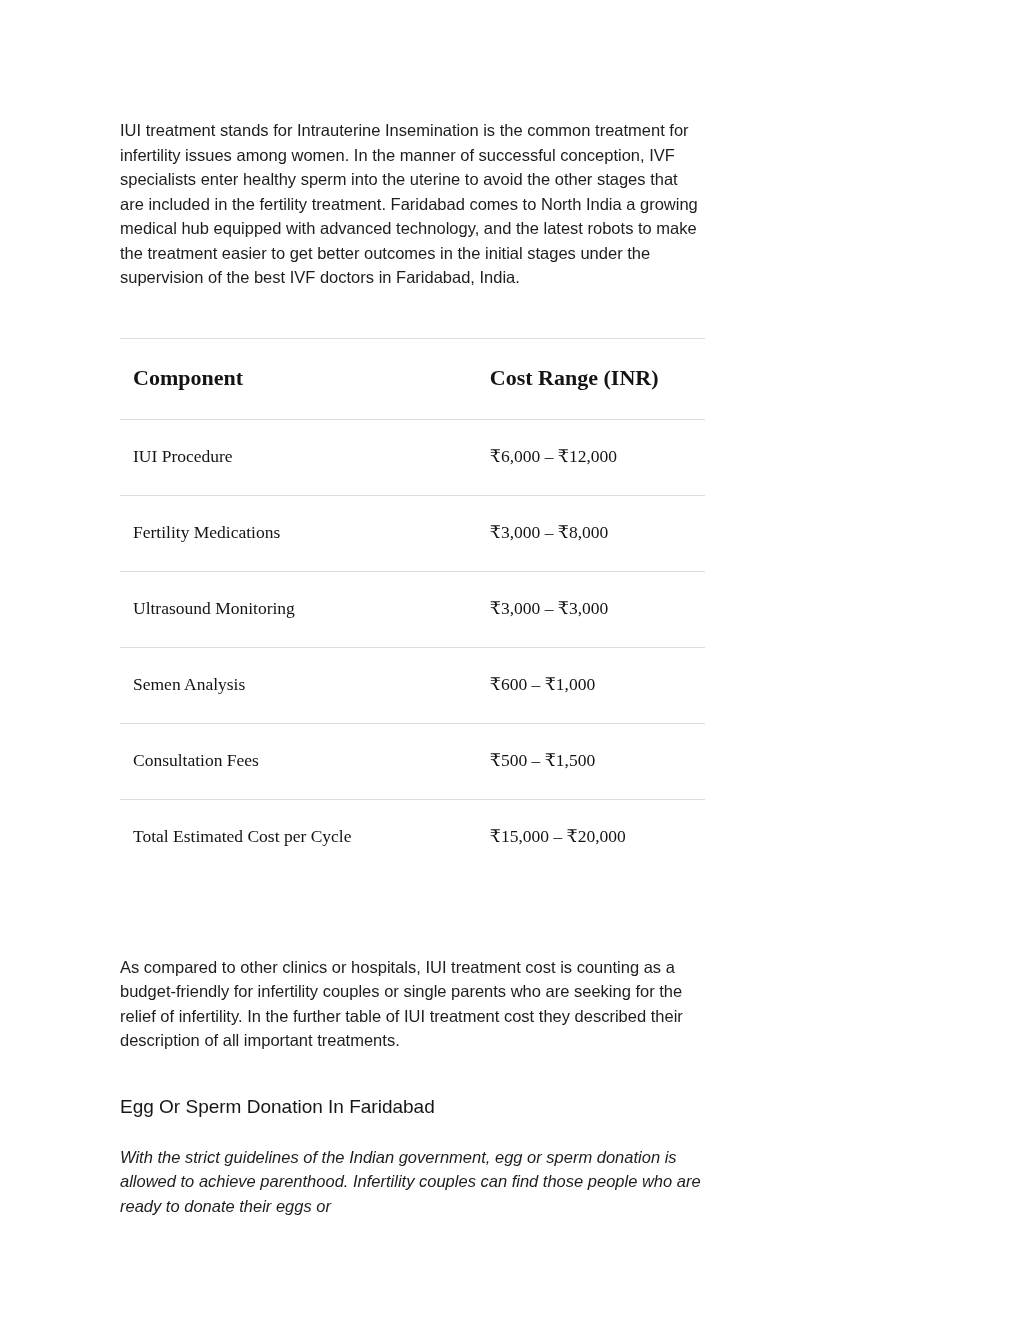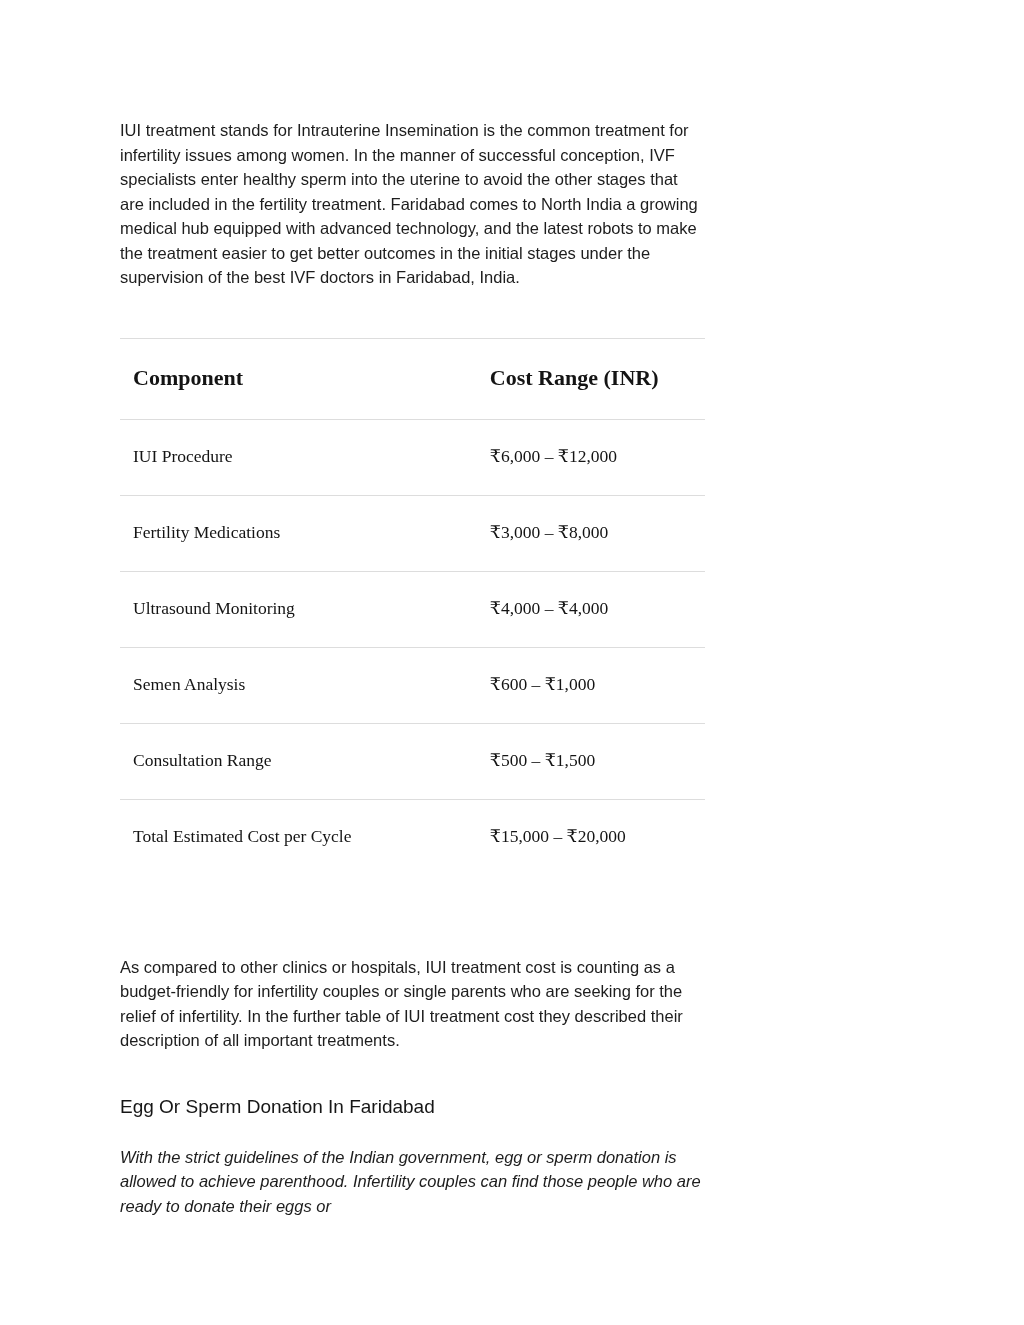--- a/index.html
+++ b/index.html
@@ -93,28 +93,28 @@
       <tr>
         <td>IUI Procedure</td>
         <td>₹6,000 – ₹12,000</td>
       </tr>
       <tr>
         <td>Fertility Medications</td>
         <td>₹3,000 – ₹8,000</td>
       </tr>
       <tr>
         <td>Ultrasound Monitoring</td>
-        <td>₹4,000 – ₹4,000</td>
+        <td>₹3,000 – ₹3,000</td>
       </tr>
       <tr>
         <td>Semen Analysis</td>
         <td>₹600 – ₹1,000</td>
       </tr>
       <tr>
-        <td>Consultation Range</td>
+        <td>Consultation Fees</td>
         <td>₹500 – ₹1,500</td>
       </tr>
       <tr>
         <td>Total Estimated Cost per Cycle</td>
         <td>₹15,000 – ₹20,000</td>
       </tr>
     </tbody>
   </table>
 
   <p class="body-text para-after-table">As compared to other clinics or hospitals, IUI treatment cost is counting as a budget-friendly for infertility couples or single parents who are seeking for the relief of infertility. In the further table of IUI treatment cost they described their description of all important treatments.</p>

